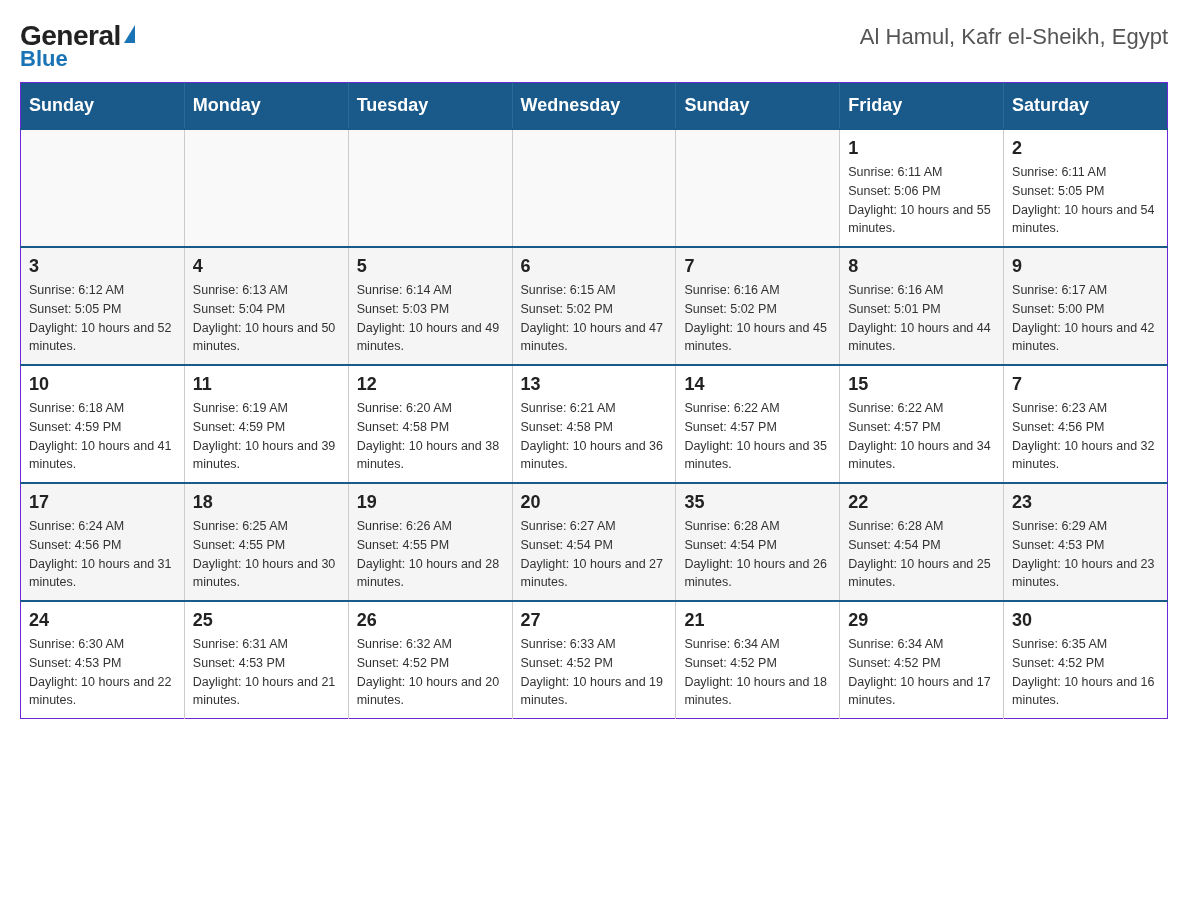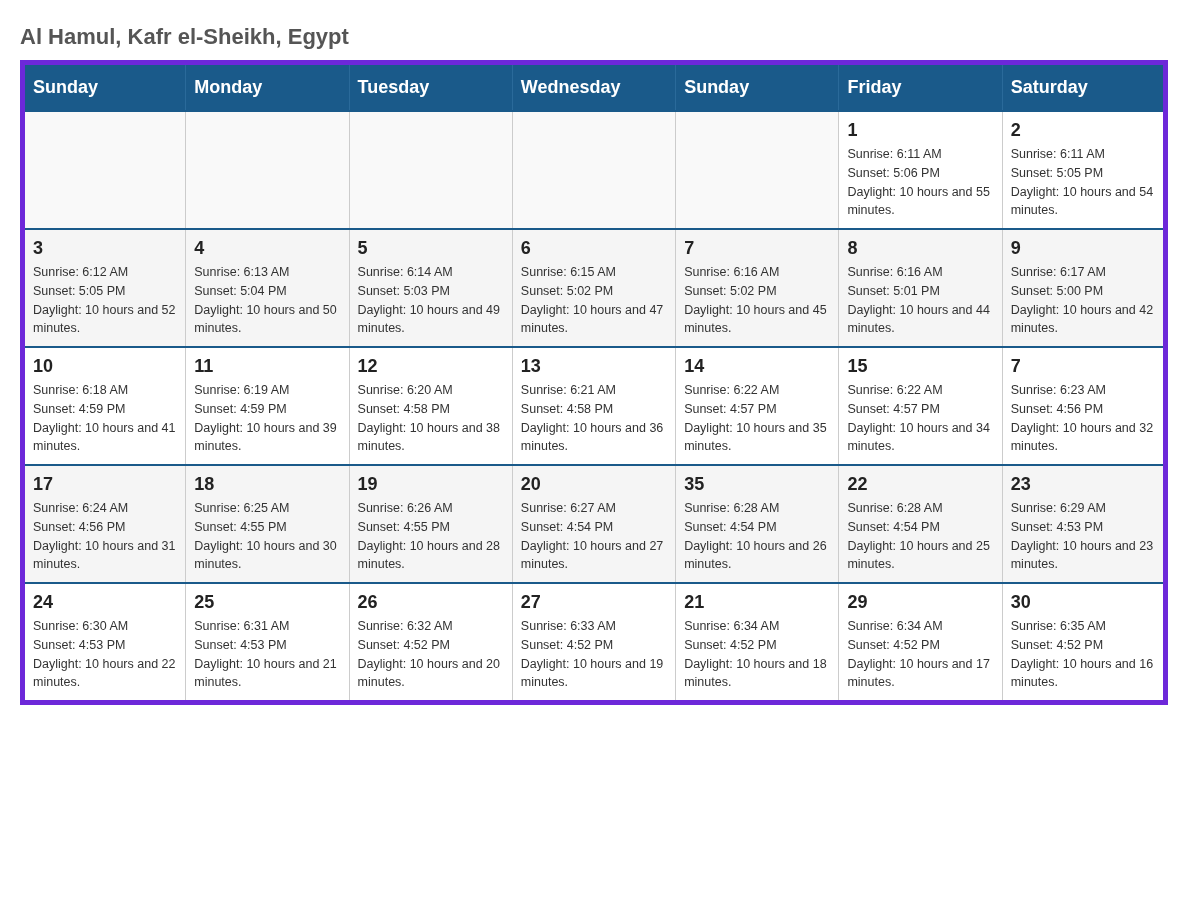--- a/index.html
+++ b/index.html
@@ -38,26 +38,25 @@
     .month-title {
       font-size: 52px;
       font-weight: bold;
       color: #222;
       line-height: 1.1;
     }
     .location {
       font-size: 22px;
       color: #555;
       margin-top: 4px;
-      font-weight: bold;
     }
     .calendar {
       width: 100%;
       border-collapse: collapse;
-      border: 5px solid #6d28d9;
+      border: 1px solid #6d28d9;
     }
     .calendar thead tr {
       background-color: #1a5a8a;
     }
     .calendar thead th {
       color: #fff;
       font-size: 18px;
       font-weight: bold;
       padding: 12px 8px;
       text-align: left;
@@ -100,20 +99,27 @@
       background-color: #fff;
     }
     .calendar tbody tr:nth-child(even) {
       background-color: #f5f5f5;
     }
   </style>
 </head>
 <body>
 
 <div class="header">
+  <div class="logo">
+    <div style="display:flex;align-items:center;">
+      <span class="logo-general">General</span>
+      <span style="display:inline-block;width:0;height:0;border-left:11px solid transparent;border-bottom:18px solid #1a73b5;margin-left:3px;margin-bottom:4px;"></span>
+    </div>
+    <span class="logo-blue">Blue</span>
+  </div>
   <div class="title-block">
     <div class="location">Al Hamul, Kafr el-Sheikh, Egypt</div>
   </div>
 </div>
 
 <table class="calendar">
   <thead>
     <tr>
     <th>Sunday</th>
         <th>Monday</th>

